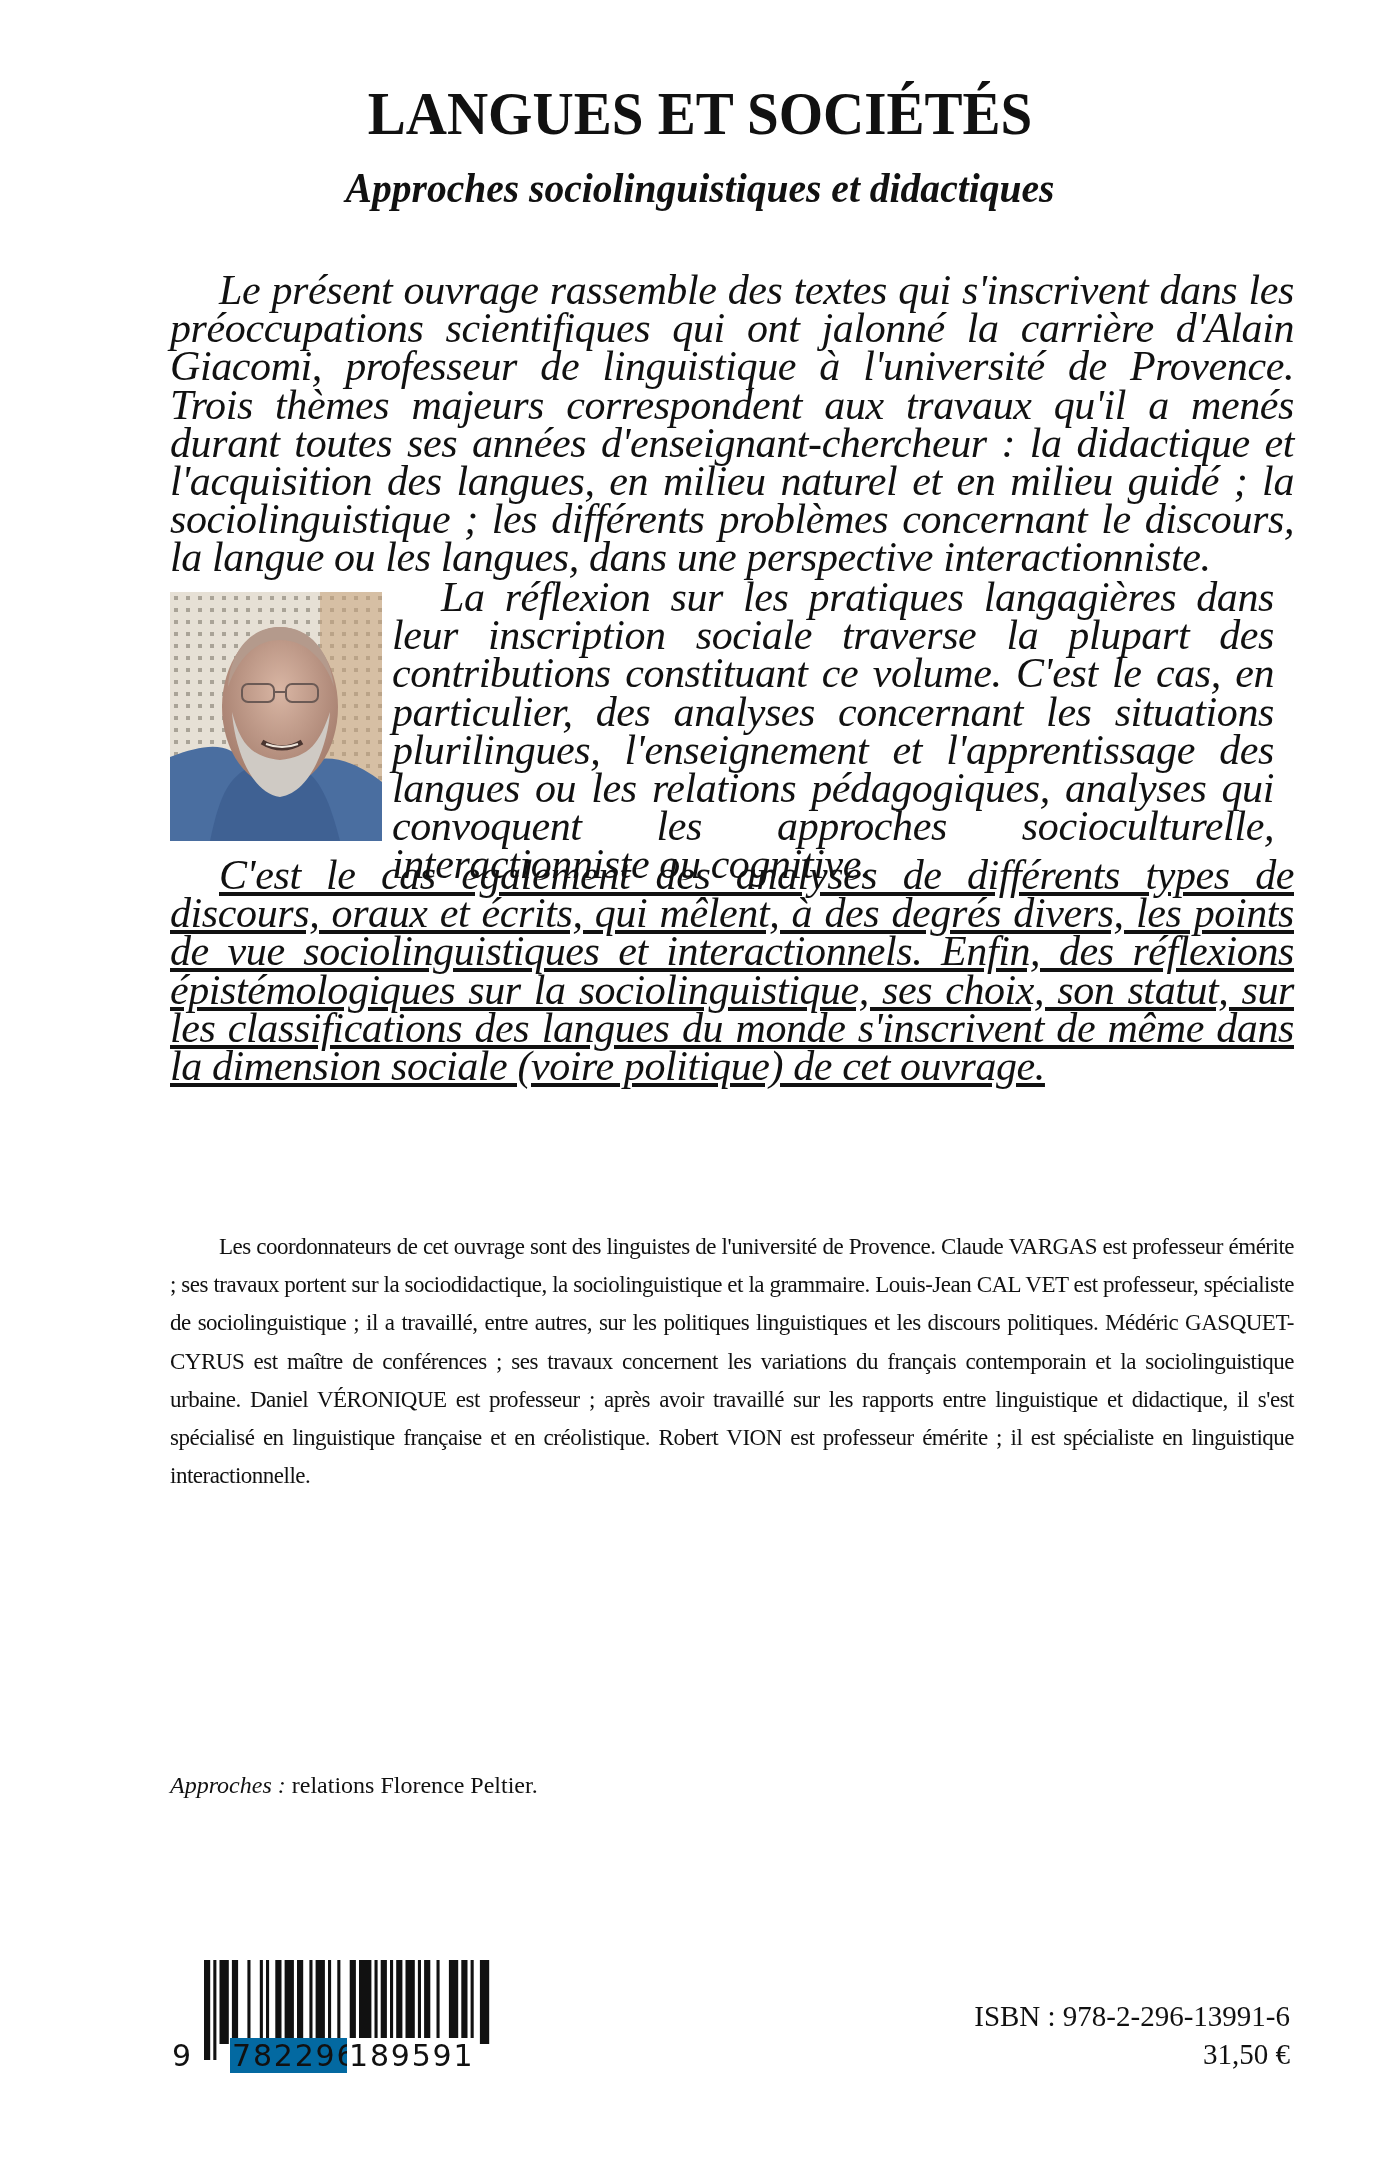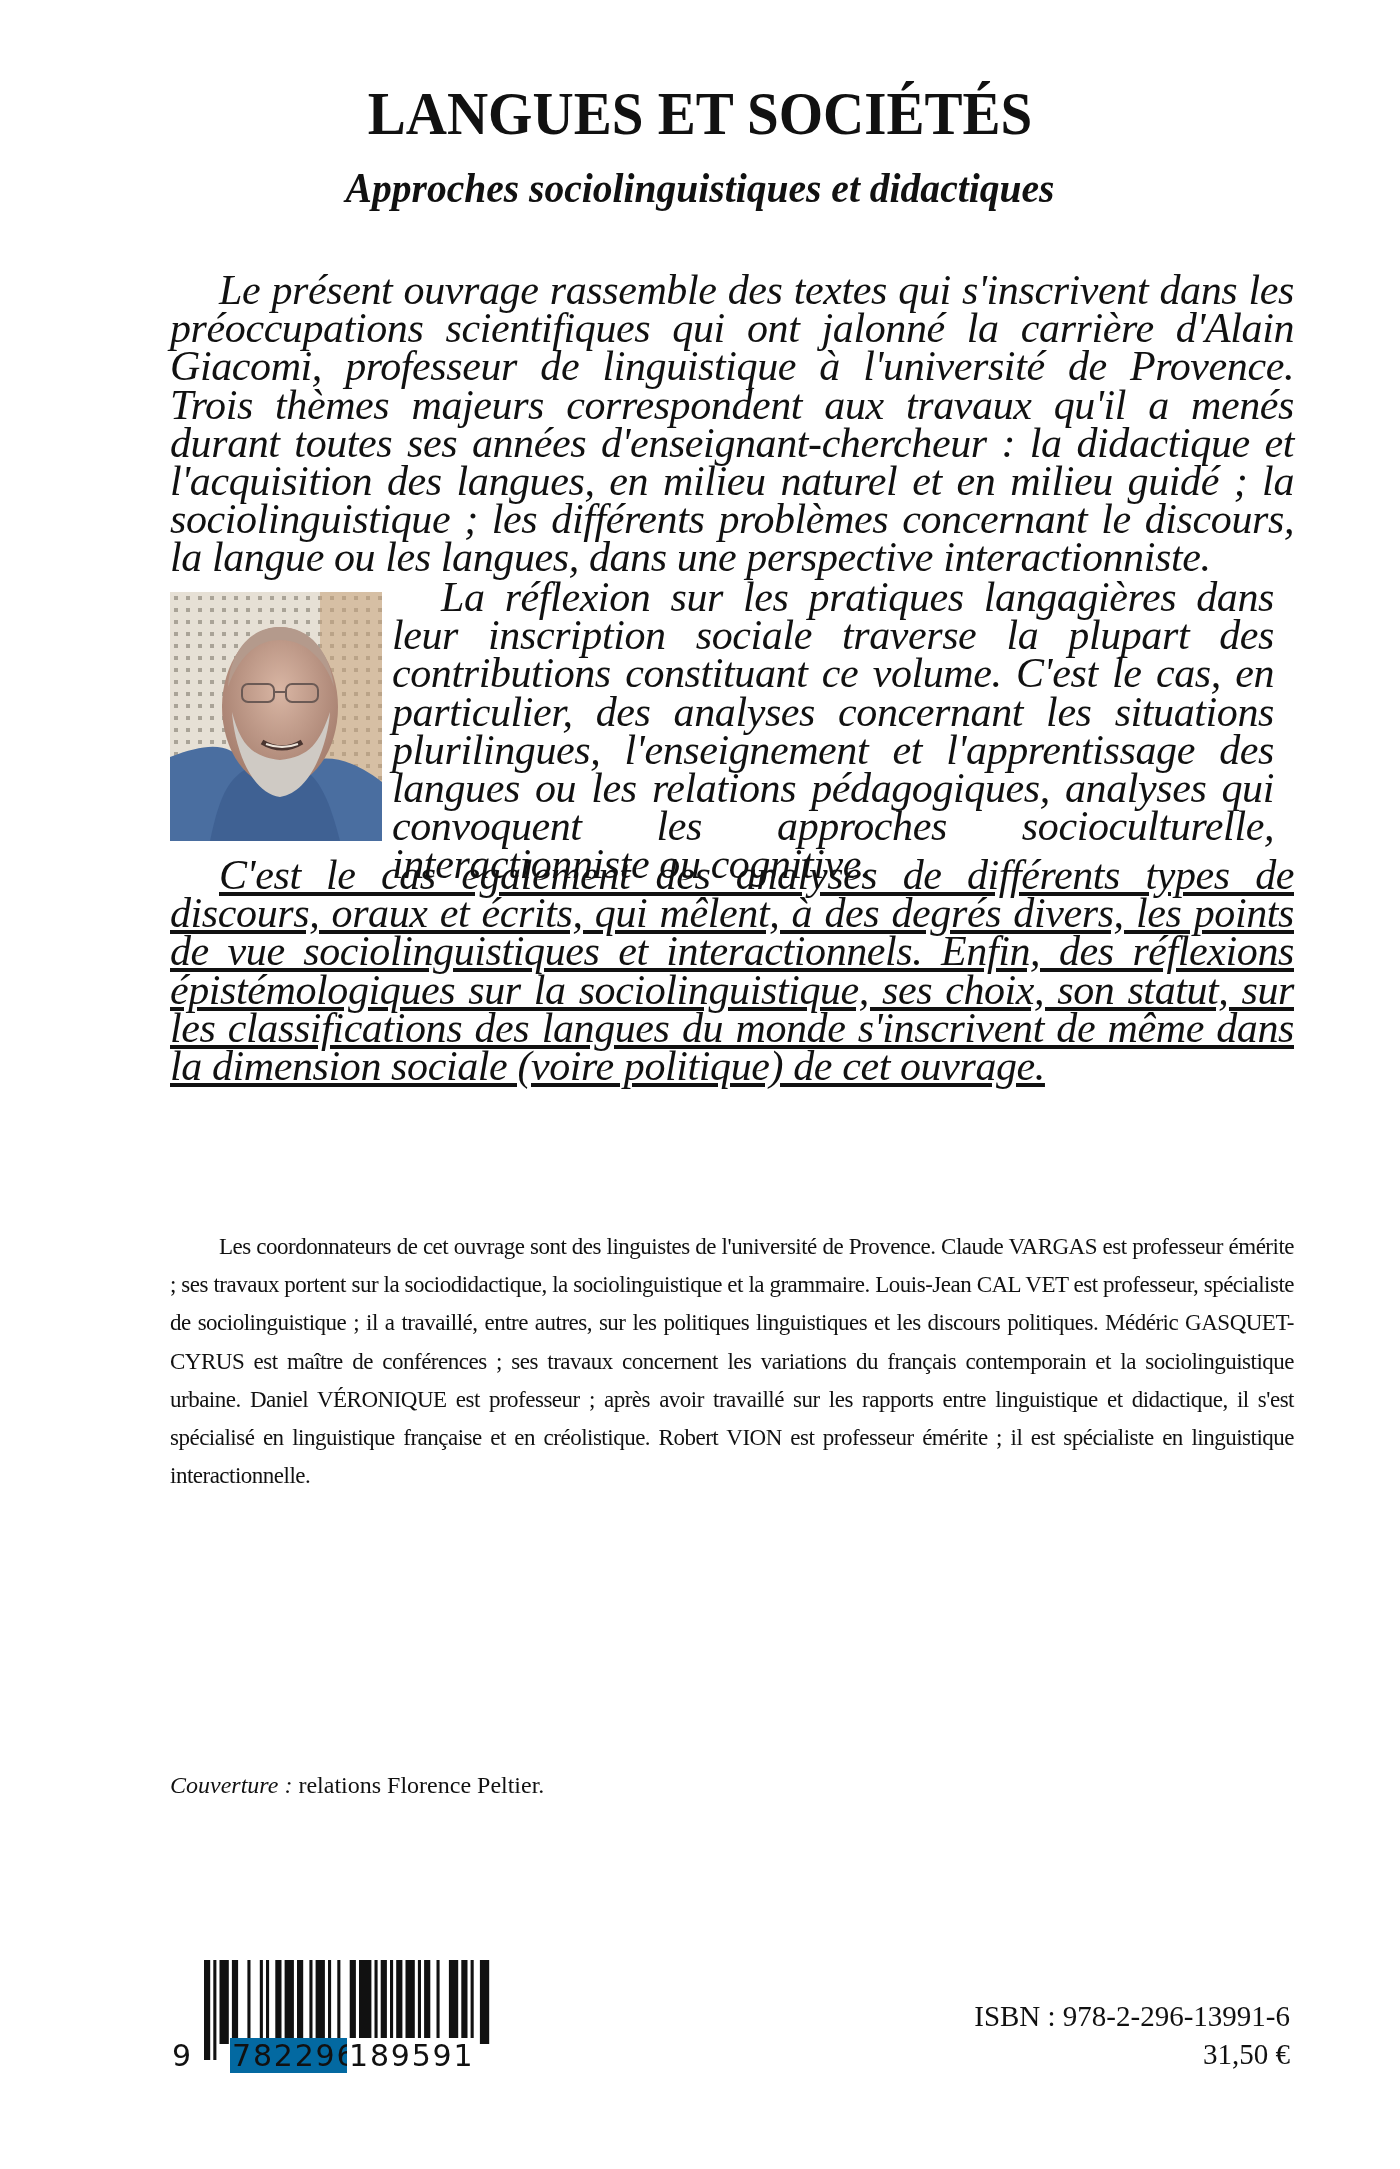--- a/index.html
+++ b/index.html
@@ -78,21 +78,21 @@
   </svg>
 </div>
 
 <p id="p2" class="para" style="margin:0">La réflexion sur les pratiques langagières dans leur inscription sociale traverse la plupart des contributions constituant ce volume. C'est le cas, en particulier, des analyses concernant les situations plurilingues, l'enseignement et l'apprentissage des langues ou les relations pédagogiques, analyses qui convoquent les approches socioculturelle, interactionniste ou cognitive.</p>
 
 <p id="p3" class="para" style="margin:0">C'est le cas également des analyses de différents types de discours, oraux et écrits, qui mêlent, à des degrés divers, les points de vue sociolinguistiques et interactionnels. Enfin, des réflexions épistémologiques sur la sociolinguistique, ses choix, son statut, sur les classifications des langues du monde s'inscrivent de même dans la dimension sociale (voire politique) de cet ouvrage.</p>
 
 <p id="coord" style="margin:0">Les coordonnateurs de cet ouvrage sont des linguistes de l'université de Provence. Claude VARGAS est professeur émérite ; ses travaux portent sur la sociodidactique, la sociolinguistique et la grammaire. Louis-Jean CAL VET est professeur, spécialiste de sociolinguistique ; il a travaillé, entre autres, sur les politiques linguistiques et les discours politiques. Médéric GASQUET-CYRUS est maître de conférences ; ses travaux concernent les variations du français contemporain et la sociolinguistique urbaine. Daniel VÉRONIQUE est professeur ; après avoir travaillé sur les rapports entre linguistique et didactique, il s'est spécialisé en linguistique française et en créolistique. Robert VION est professeur émérite ; il est spécialiste en linguistique interactionnelle.</p>
 
 <div id="credit">
-  <span class="lbl">Couverture :</span>
+  <span class="lbl">Approches :</span>
   <span>relations Florence Peltier.</span>
 </div>
 
 <div id="barcode">
   <svg width="330" height="116" viewBox="0 0 330 116" id="barcode-svg">
       <rect x="44" y="0" width="6.2" height="100" fill="#111"></rect>
       <rect x="53.300000000000004" y="0" width="3.1" height="100" fill="#111"></rect>
       <rect x="59.50000000000001" y="0" width="9.3" height="84" fill="#111"></rect>
       <rect x="71.9" y="0" width="6.2" height="84" fill="#111"></rect>
       <rect x="87.4" y="0" width="3.1" height="84" fill="#111"></rect>

